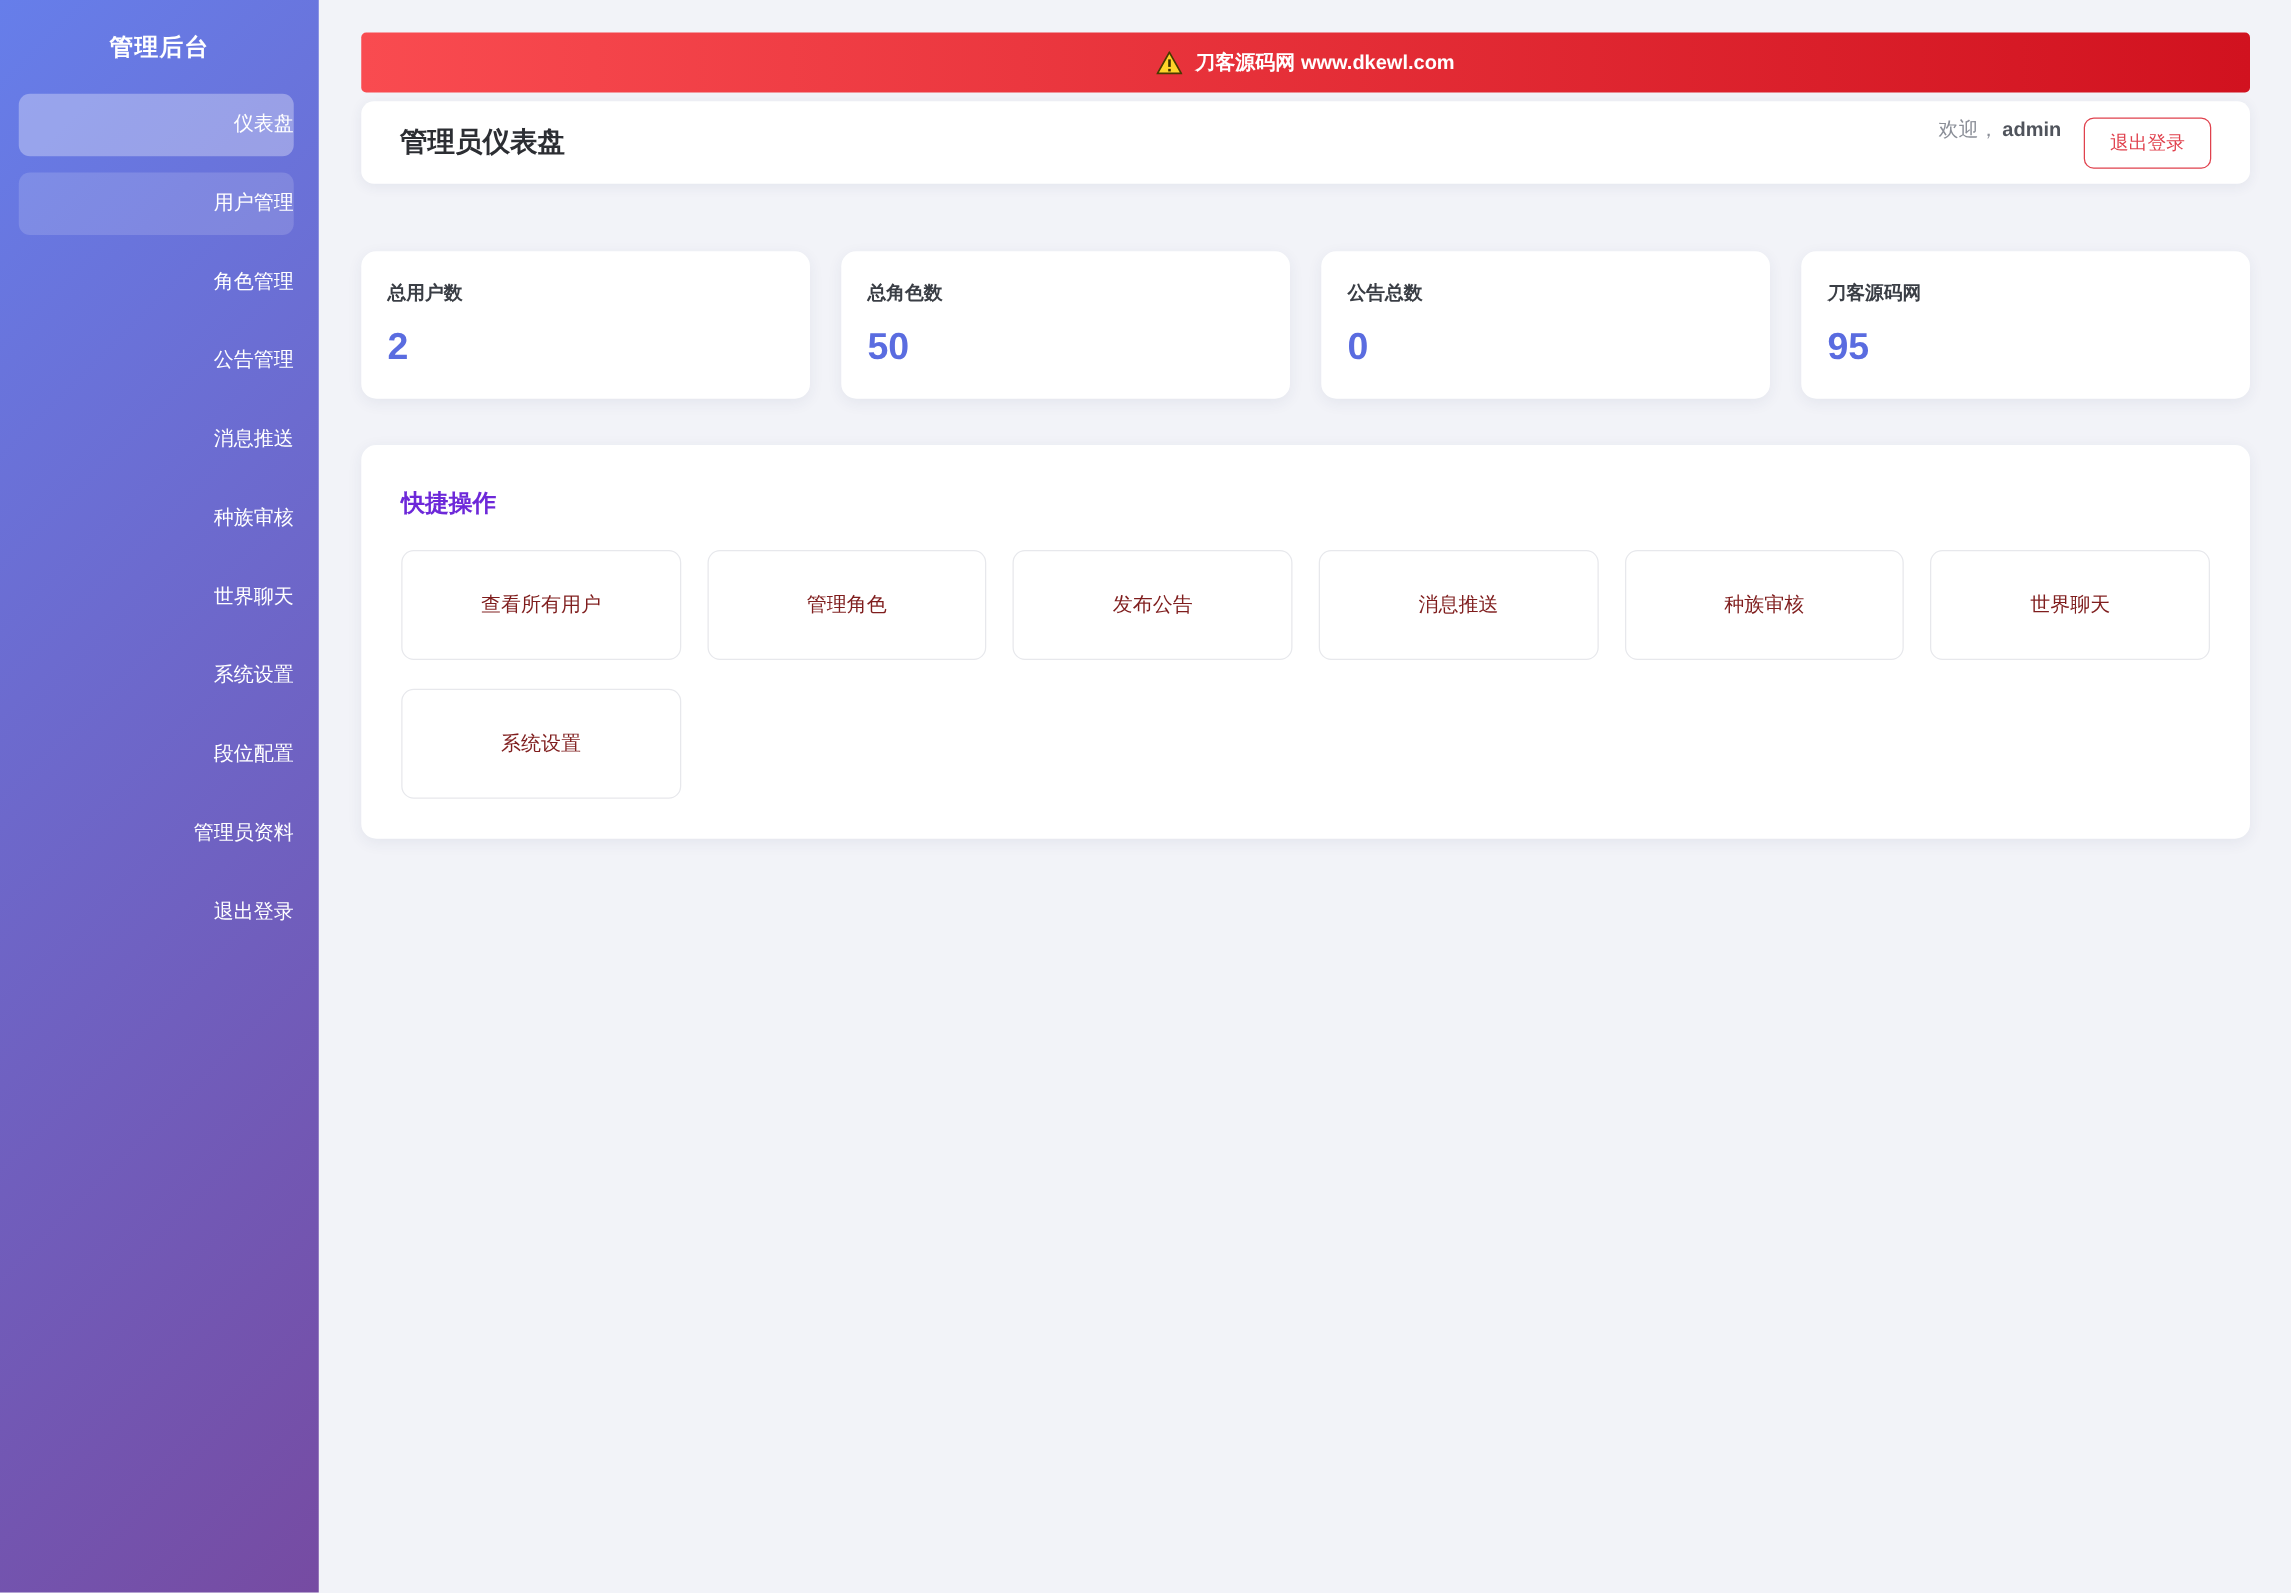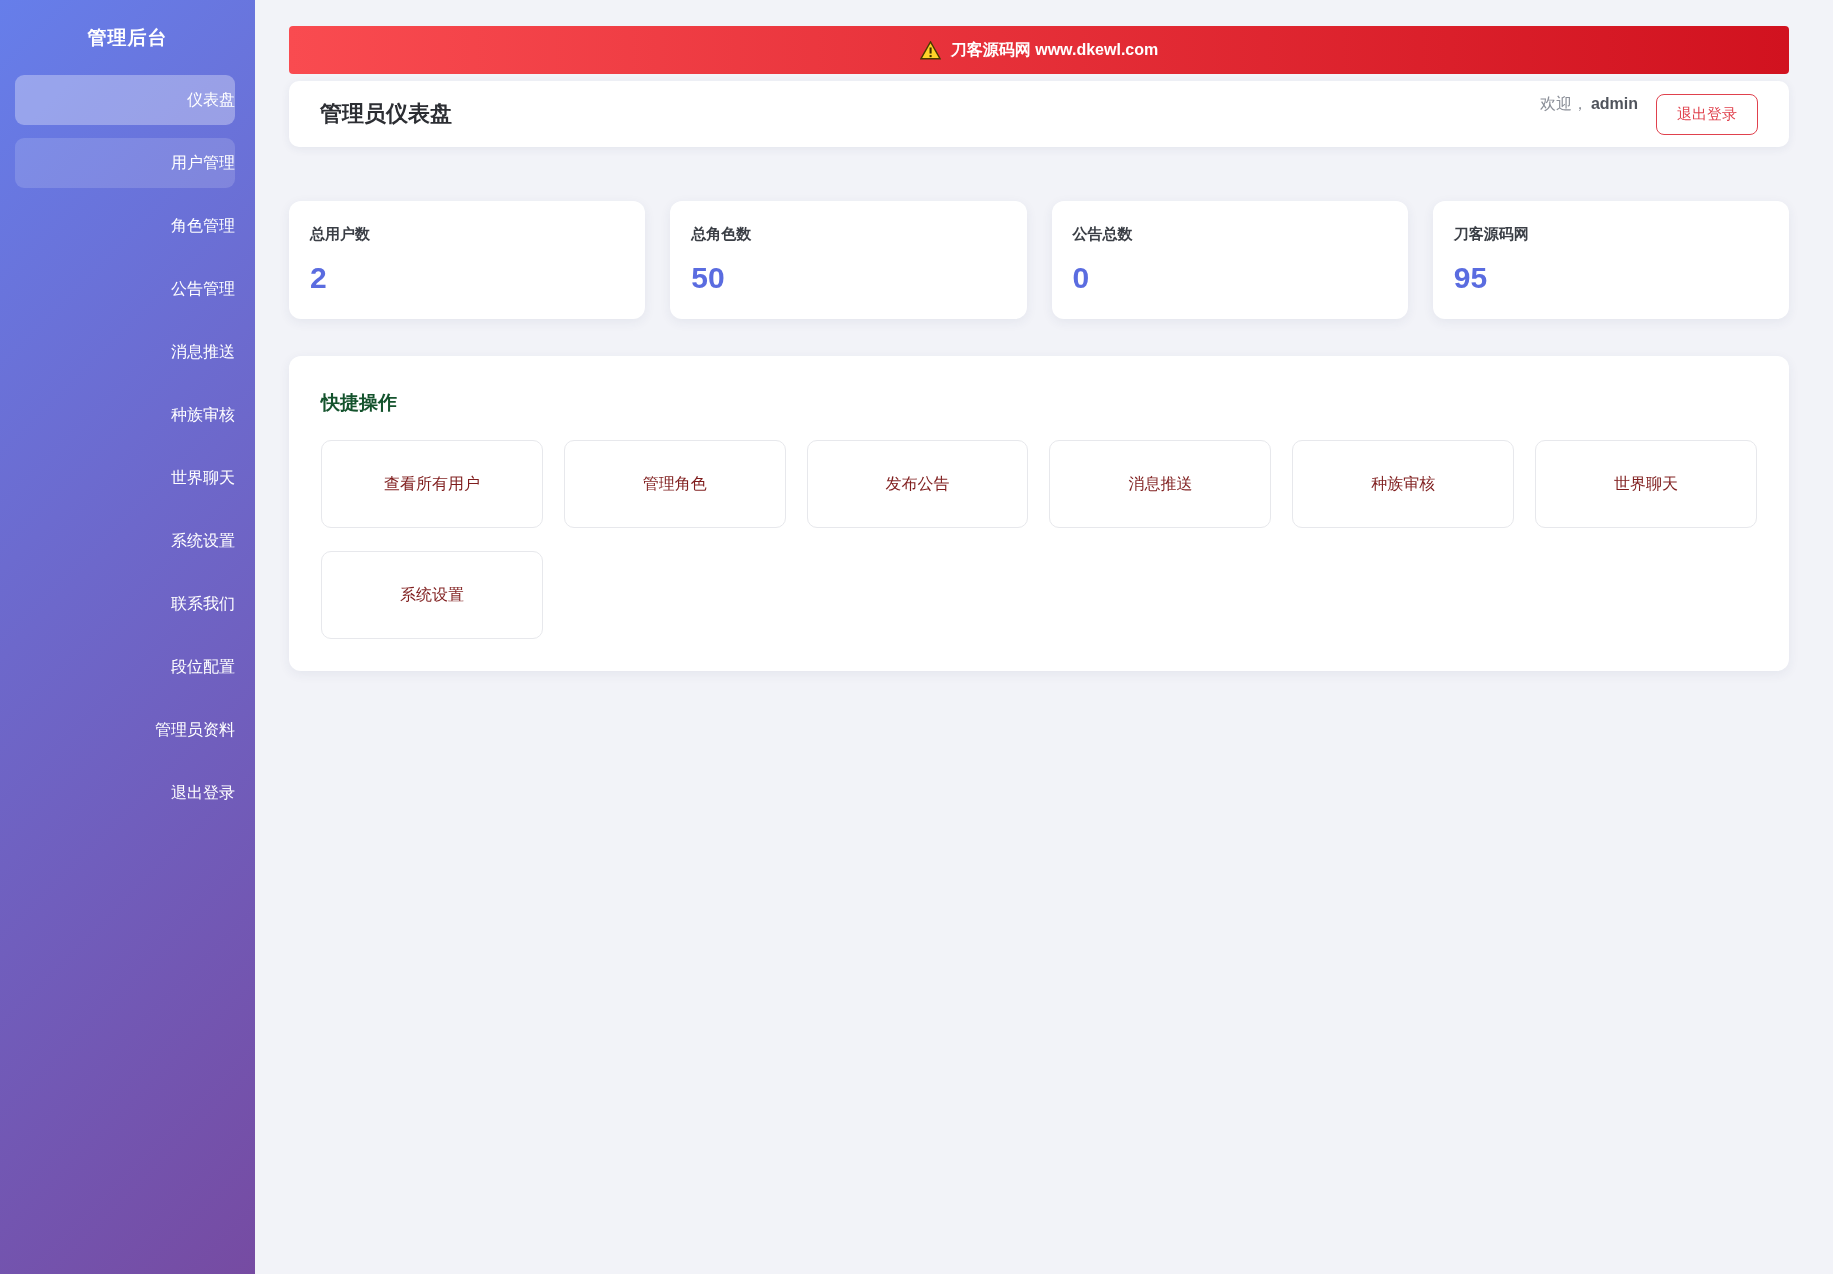--- a/index.html
+++ b/index.html
@@ -31,21 +31,21 @@
     color: #ffffff; font-size: 16px;
     cursor: pointer;
     user-select: none;
   }
   .side-item.active { background: rgba(255,255,255,0.32); }
   .side-item.hover  { background: rgba(255,255,255,0.15); }
 
   
   .main {
     margin-left: 255px;
-    padding: 26px 44px 0 34px;
+    padding: 26px 33px 0 34px;
   }
 
   
   .banner {
     height: 48px;
     border-radius: 4px;
     background: linear-gradient(90deg, #f94b50 0%, #d1121f 100%);
     display: flex; align-items: center; justify-content: center;
     gap: 10px;
     color: #ffffff; font-size: 16px; font-weight: bold;
@@ -96,21 +96,21 @@
   .stat-label { font-size: 15px; font-weight: 600; color: #3a3e45; }
   .stat-value { font-size: 30px; font-weight: bold; color: #5a6ce0; margin-top: 17px; }
 
   
   .quick-card {
     background: #ffffff;
     border-radius: 12px;
     box-shadow: 0 3px 12px rgba(40,50,100,0.07);
     padding: 34px 32px 32px;
   }
-  .quick-title { font-size: 19px; font-weight: bold; color: #14532d; margin-bottom: 24px; }
+  .quick-title { font-size: 19px; font-weight: bold; color: #6d28d9; margin-bottom: 24px; }
   .qa-grid {
     display: grid;
     grid-template-columns: repeat(6, 1fr);
     gap: 23px 21px;
   }
   .qa-btn {
     height: 88px;
     background: #ffffff;
     border: 1px solid #e7e8ec;
     border-radius: 10px;
@@ -152,23 +152,20 @@
       </div>
 
       <div class="side-item">
         <span>世界聊天</span>
       </div>
 
       <div class="side-item">
         <span>系统设置</span>
       </div>
 
-      <div class="side-item">
-        <span>联系我们</span>
-      </div>
 
 
       <div class="side-item">
         <span>段位配置</span>
       </div>
 
       <div class="side-item">
         <span>管理员资料</span>
       </div>
 

